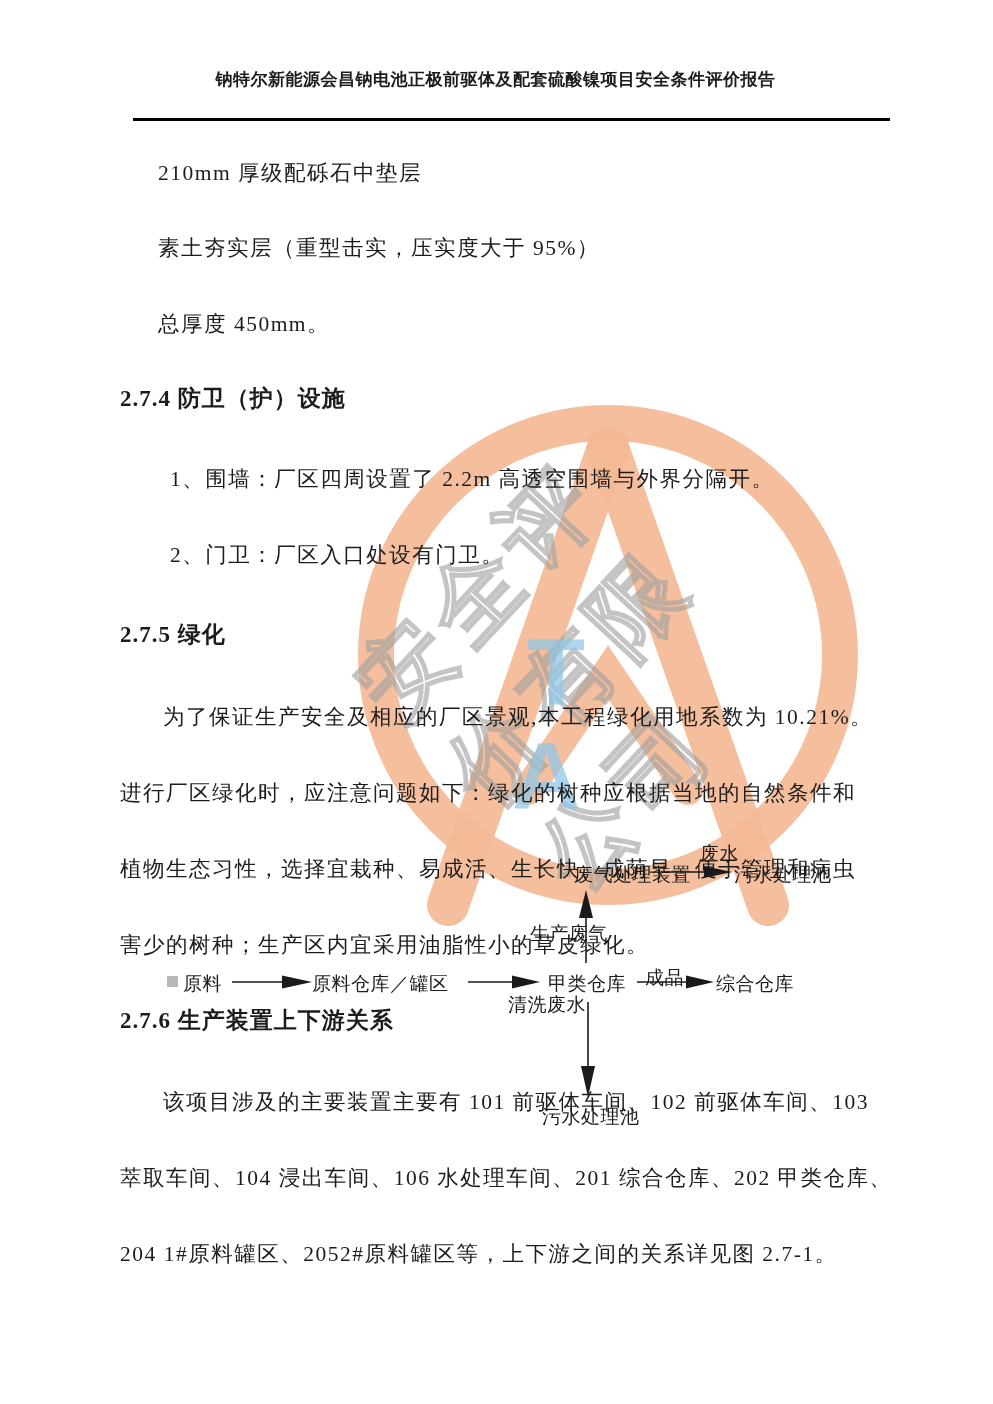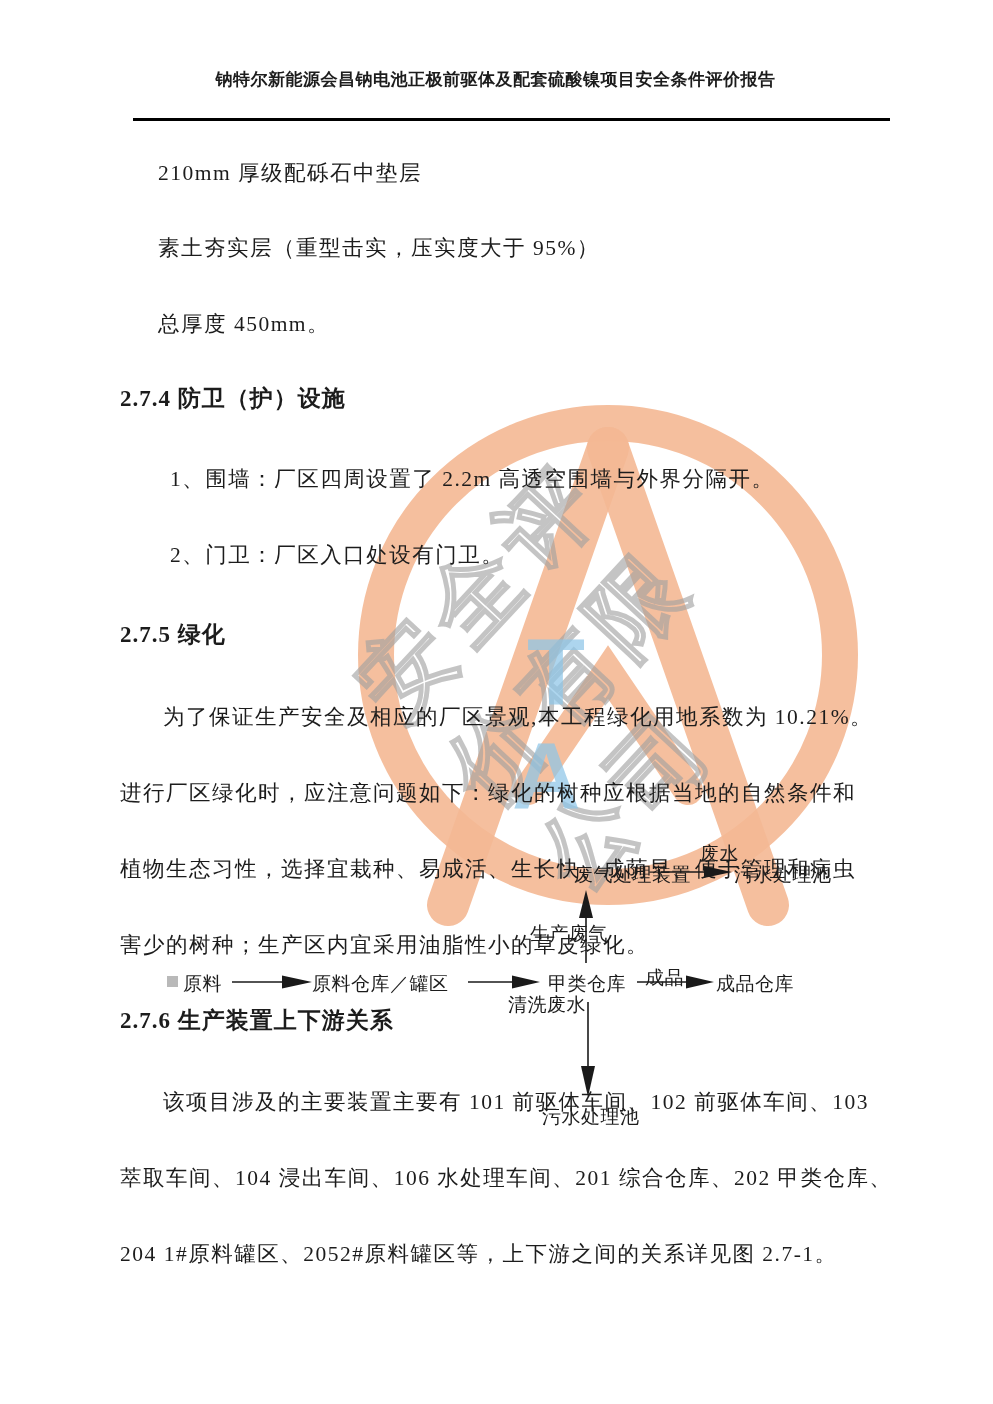--- a/index.html
+++ b/index.html
@@ -92,17 +92,17 @@
 
   <div class="anchor-square"></div>
   <div class="abs diag" style="left:700px;top:841px;">废水</div>
   <div class="abs diag" style="left:574px;top:862px;">废气处理装置</div>
   <div class="abs diag" style="left:734px;top:862px;">污水处理池</div>
   <div class="abs diag" style="left:506px;top:921px;margin-left:24px;">生产废气</div>
   <div class="abs diag" style="left:183px;top:971px;">原料</div>
   <div class="abs diag" style="left:312px;top:971px;">原料仓库／罐区</div>
   <div class="abs diag" style="left:548px;top:971px;">甲类仓库</div>
   <div class="abs diag" style="left:645px;top:949px;margin-top:16px;">成品</div>
-  <div class="abs diag" style="left:716px;top:971px;">成品仓库</div>
+  <div class="abs diag" style="left:716px;top:971px;">综合仓库</div>
   <div class="abs diag" style="left:508px;top:992px;">清洗废水</div>
   <div class="abs diag" style="left:542px;top:1104px;">污水处理池</div>
 
 </div>
 
 </body></html>

